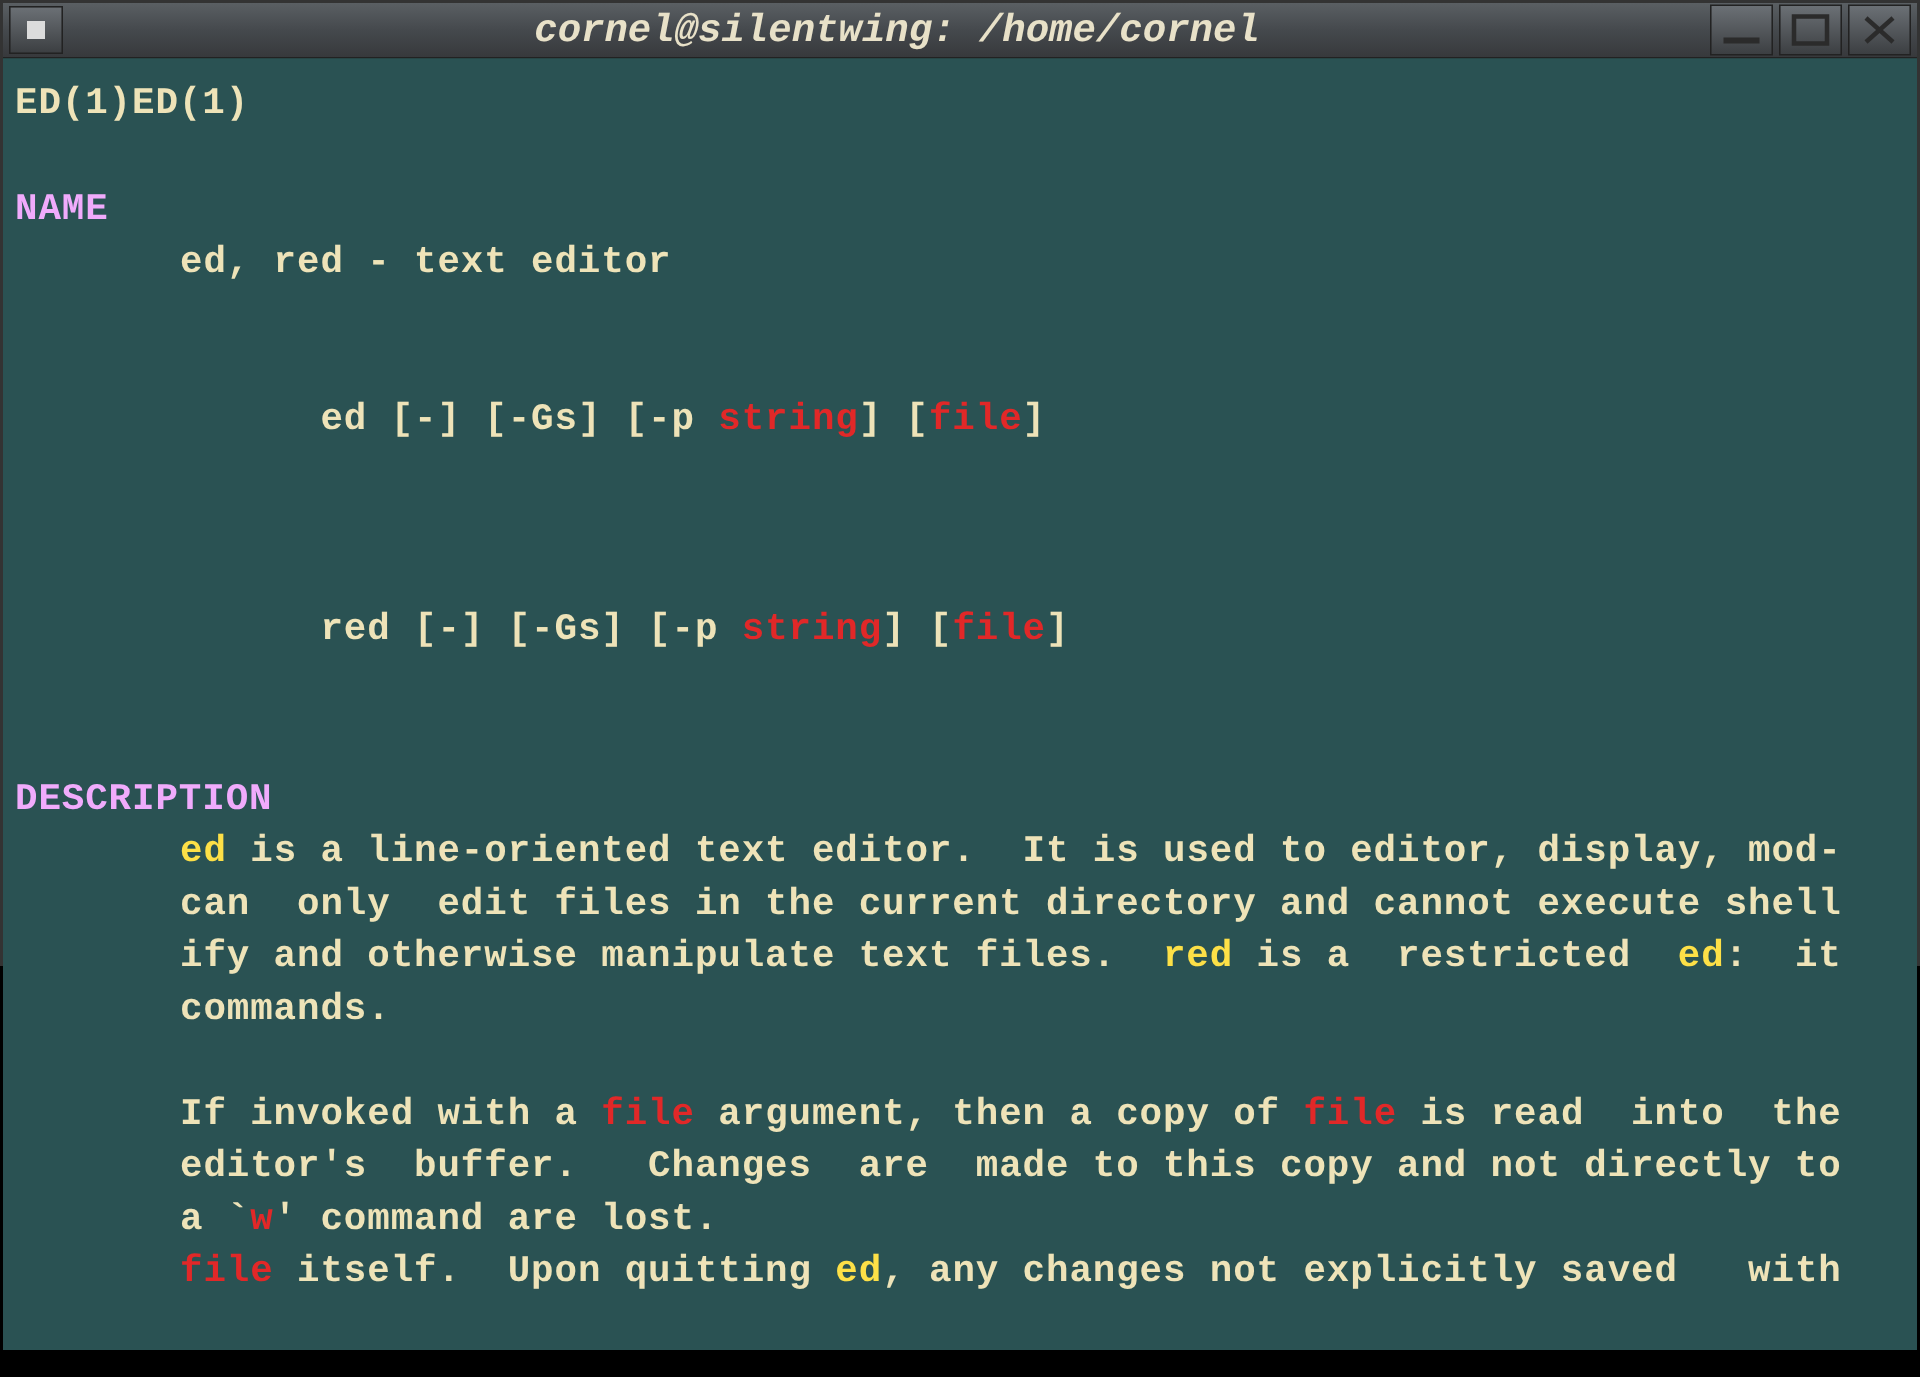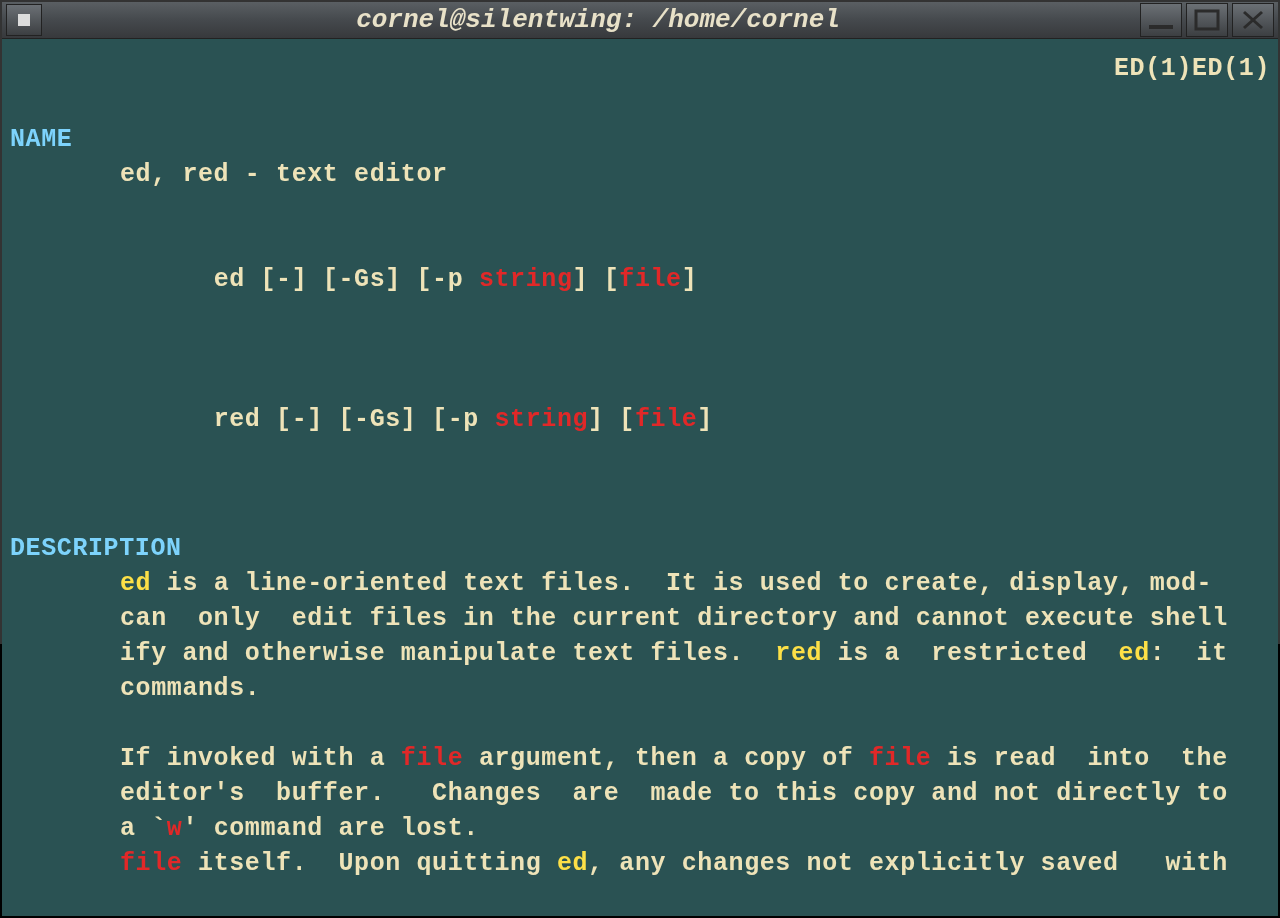--- a/index.html
+++ b/index.html
@@ -74,27 +74,27 @@
     flex: 1;
     background: #2a5253;
     position: relative;
     padding: 12px 8px 0 8px;
     color: #eee3b8;
     font-weight: bold;
     letter-spacing: 0.6px;
   }
   .headline {
     display: flex;
-    justify-content: flex-end;
+    justify-content: flex-start;
     margin-bottom: 36px;
   }
   .section {
-    color: #7dd3fc;
+    color: #f0abfc;
     display: block;
-    margin-top: 24px;
+    margin-top: 8px;
   }
   .indent {
     padding-left: 110px;
     display: block;
     white-space: pre-wrap;
     color: #eee3b8;
   }
   .blank { height: 35px; }
   .kw-red { color: #e12828; }
   .kw-blue { color: #fde047; }
@@ -148,21 +148,21 @@
     </span>
     <div class="blank"></div>
     <span class="indent">
       <span>red [-] [-Gs] [-p </span><span class="kw-red">string</span><span>] [</span><span class="kw-red">file</span><span>]</span>
     </span>
 
     <div class="blank"></div>
 
     <span class="section">DESCRIPTION</span>
 
-    <span class="indent"><span class="kw-blue">ed</span><span> is a line-oriented text files.  It is used to create, display, mod-</span></span>
+    <span class="indent"><span class="kw-blue">ed</span><span> is a line-oriented text editor.  It is used to editor, display, mod-</span></span>
     <span class="indent">can  only  edit files in the current directory and cannot execute shell</span>
     <span class="indent"><span>ify and otherwise manipulate text files.  </span><span class="kw-blue">red</span><span> is a  restricted  </span><span class="kw-blue">ed</span><span>:  it</span></span>
     <span class="indent">commands.</span>
 
     <div class="blank"></div>
 
     <span class="indent"><span>If invoked with a </span><span class="kw-red">file</span><span> argument, then a copy of </span><span class="kw-red">file</span><span> is read  into  the</span></span>
     <span class="indent">editor's  buffer.   Changes  are  made to this copy and not directly to</span>
     <span class="indent"><span>a `</span><span class="kw-red">w</span><span>' command are lost.</span></span>
     <span class="indent"><span class="kw-red">file</span><span> itself.  Upon quitting </span><span class="kw-blue">ed</span><span>, any changes not explicitly saved   with</span></span>

